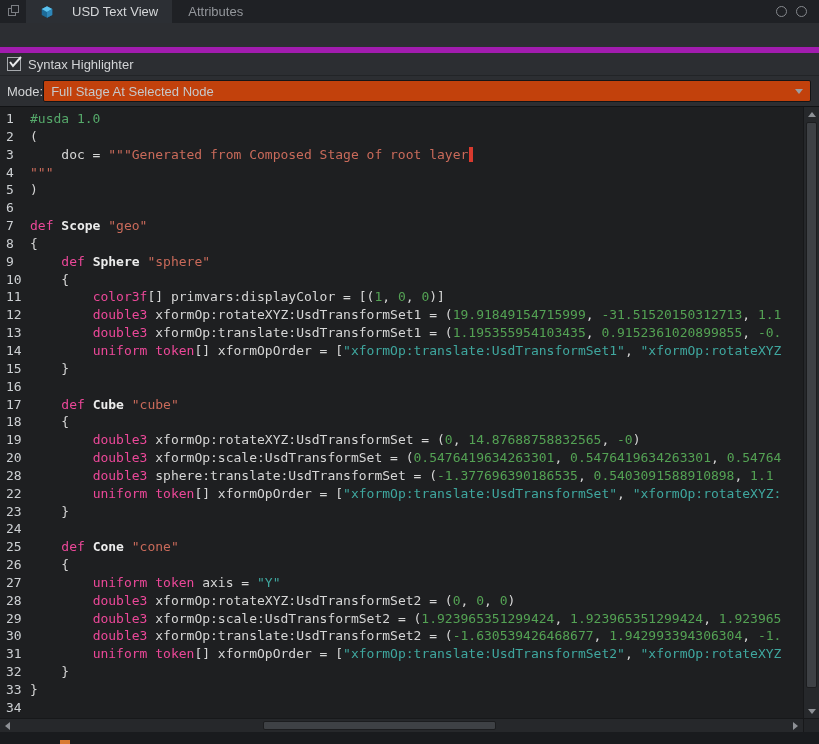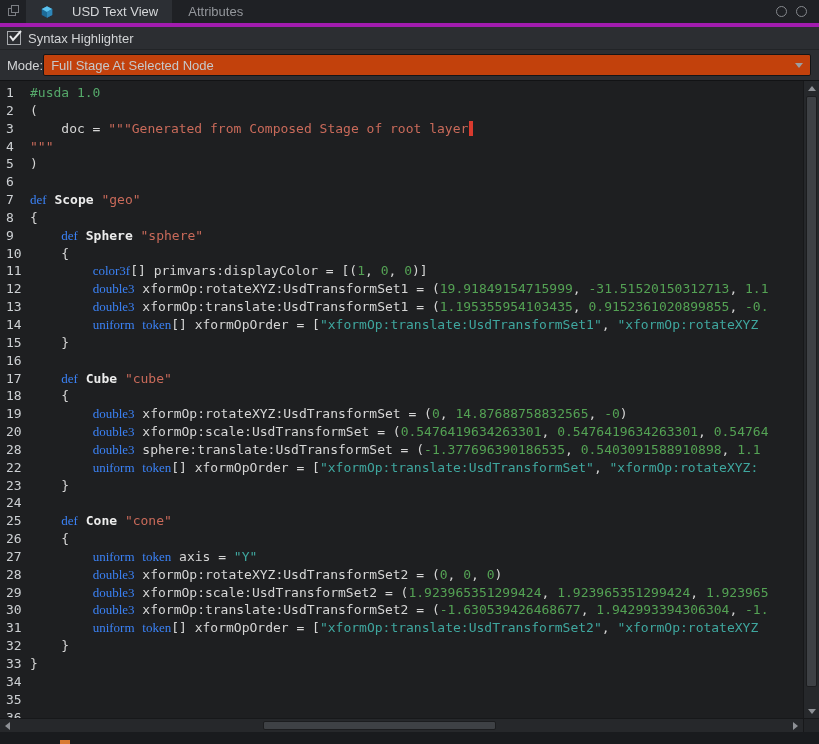--- a/index.html
+++ b/index.html
@@ -13,22 +13,22 @@
   .tabbar{
     height:23px;flex:none;background:#1f2125;display:flex;align-items:stretch;
   }
   .tabbar-iconbtn{width:26px;display:flex;align-items:center;justify-content:center;}
   .tab{display:flex;align-items:center;gap:18px;padding:0 16px;font-size:13px;color:#94979c;}
   .tab.active{background:#2c2f34;color:#d5d7d9;padding:0 14px;}
   .win-controls{margin-left:auto;display:flex;align-items:center;gap:9px;padding-right:12px;}
   .ring{width:9px;height:9px;border:1px solid #85888d;border-radius:50%;display:inline-block;}
   
   .cb-row{
-    height:22px;flex:none;background:#2c2e32;border-top:4px solid #a21caf;
-    display:flex;align-items:center;padding-left:7px;gap:7px;
+    height:22px;flex:none;background:#2c2e32;border-top:6px solid #a21caf;
+    display:flex;align-items:center;padding-left:7px;gap:7px;margin-top:24px;
   }
   .checkbox{width:12px;height:12px;border:1px solid #a7aaae;background:#2c2e32;position:relative;flex:none;}
   .checkbox svg{position:absolute;top:-3px;left:0;overflow:visible;}
   .row-label{font-size:13px;color:#d2d4d6;}
   .mode-row{
     height:30px;flex:none;background:#2c2e32;border-top:1px solid #222427;
     display:flex;align-items:center;padding:0 8px 0 7px;
   }
   .dropdown{
     flex:1;height:20px;background:#c2410c;border:1px solid #141517;border-radius:2px;
@@ -46,21 +46,21 @@
     flex:1;border-top:1px solid #121315;background:#1e1f21;
     display:grid;grid-template-columns:1fr 16px;grid-template-rows:1fr 14px;
     min-height:0;
   }
   .code-view{grid-column:1;grid-row:1;overflow:hidden;display:flex;background:#1e1f21;}
   .gutter{width:24px;flex:none;padding:4px 0 0 6px;}
   .ln{height:17.85px;line-height:17.85px;font:13px "DejaVu Sans Mono",monospace;color:#ced1d4;}
   .code{flex:1;overflow:hidden;padding-top:4px;}
   .cl{height:17.85px;line-height:17.85px;font:13px "DejaVu Sans Mono",monospace;white-space:pre;color:#d6d6d6;}
   .tk-p{color:#d6d6d6;}
-  .tk-k{color:#3b82f6;font-family:Liberation Serif, serif;}
+  .tk-k{color:#ec4899;}
   .tk-t{color:#ececec;font-weight:bold;}
   .tk-s{color:#c96a5a;}
   .tk-q{color:#3fa79f;}
   .tk-n{color:#54a254;}
   .tk-c{color:#55a86a;}
   .tk-cur{display:inline-block;width:4px;height:15px;margin-bottom:-3px;margin-left:1px;background:#d93a2e;}
   
   .vscroll{grid-column:2;grid-row:1;background:#26282b;border-left:1px solid #17181a;display:flex;flex-direction:column;}
   .hscroll{grid-column:1;grid-row:2;background:#26282b;border-top:1px solid #17181a;display:flex;}
   .sb-btn{width:15px;height:14px;flex:none;display:flex;align-items:center;justify-content:center;}

